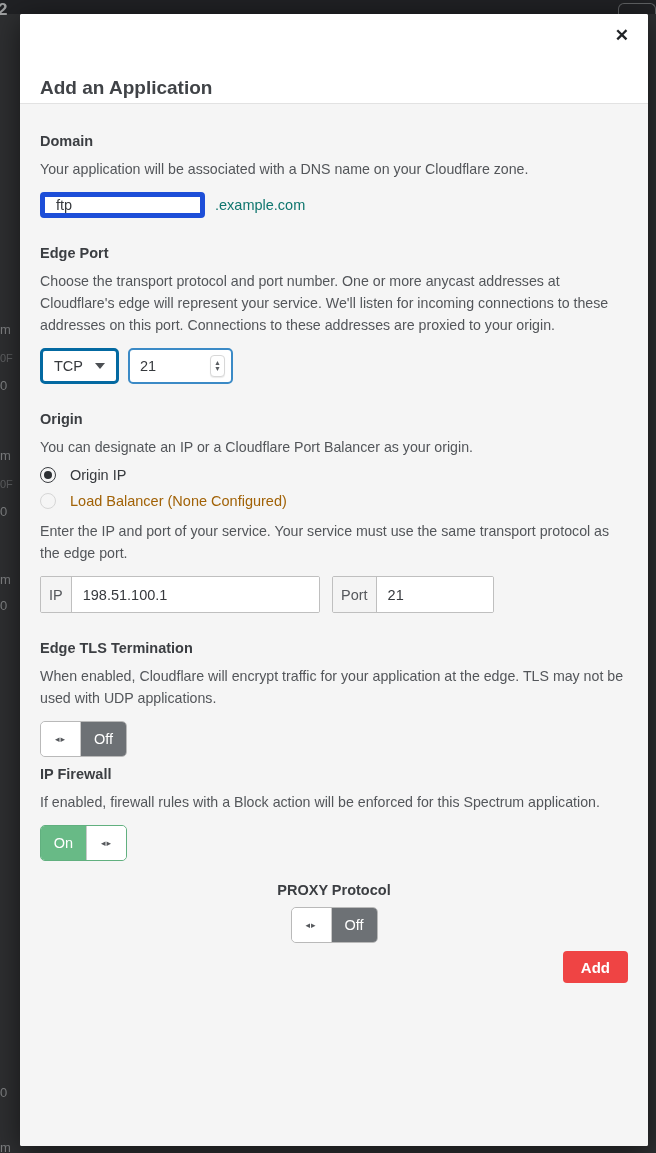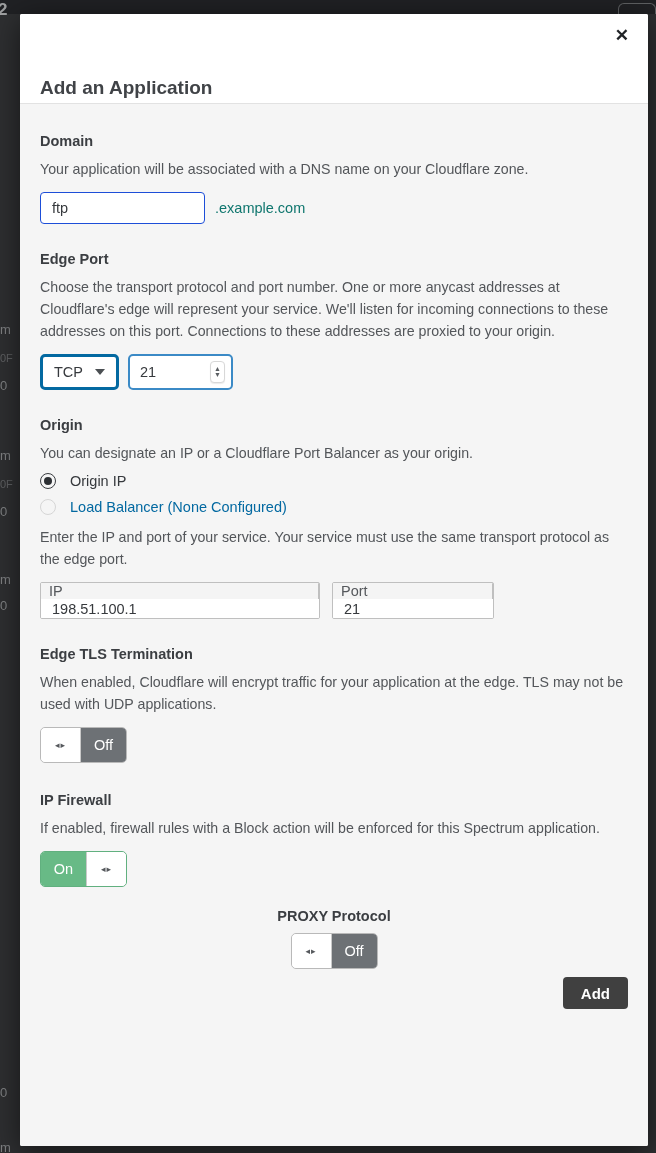--- a/index.html
+++ b/index.html
@@ -55,23 +55,23 @@
   }
 
   .section { margin-top:26px; }
   .section.first { margin-top:0; }
   .sec-heading { font-size:14.5px; font-weight:bold; color:#3b3e42; margin:0 0 8px 0; line-height:18px; }
   .sec-desc { font-size:14.2px; color:#53565a; line-height:22px; margin:0 0 12px 0; max-width:588px; }
 
   
   .row { display:flex; align-items:center; }
   .text-input {
-    height:20px; border:1px solid #1d4ed8; border-radius:4px; background:#fff;
+    height:20px; border:5px solid #1d4ed8; border-radius:4px; background:#fff;
     font-family:"Liberation Sans", sans-serif; font-size:14.5px; color:#36393d;
-    padding:15px 11px; outline:none;
+    padding:8px 11px; outline:none;
   }
   .domain-input { width:165px; }
   .domain-suffix { font-size:14.5px; color:#0f766e; margin-left:10px; }
 
   
   .select {
     width:79px; height:36px; border:3px solid #0369a1; border-radius:5px; background:#fff;
     display:flex; align-items:center; justify-content:space-between;
     padding:0 11px; cursor:pointer; margin-right:9px;
   }
@@ -95,26 +95,26 @@
 
   
   .radio-row { display:flex; align-items:center; height:26px; cursor:pointer; }
   .radio-circle {
     width:16px; height:16px; border-radius:50%; border:1.5px solid #3a3d41;
     display:flex; align-items:center; justify-content:center; flex:0 0 auto;
   }
   .radio-dot { width:8px; height:8px; border-radius:50%; background:#2c2f33; }
   .radio-label { font-size:14.5px; color:#36393d; margin-left:14px; }
   .radio-row.disabled .radio-circle { border-color:#d6d6d6; }
-  .radio-row.disabled .radio-label { color:#0369a1; }
+  .radio-row.disabled .radio-label { color:#a16207; }
   .ip-desc { margin-top:6px; }
 
   
   .prefix-group {
-    display:flex; height:37px; border:1px solid #bfbfbf; border-radius:2px; background:#fff; overflow:hidden;flex-direction:column;
+    display:flex; height:37px; border:1px solid #bfbfbf; border-radius:2px; background:#fff; overflow:hidden;
   }
   .prefix-label {
     background:#f4f4f4; border-right:1px solid #bfbfbf; color:#55585c;
     display:flex; align-items:center; padding:0 8px; font-size:14.5px; flex:0 0 auto;
   }
   .prefix-input {
     border:none; outline:none; font-family:"Liberation Sans", sans-serif;
     font-size:14.5px; color:#36393d; padding:0 11px; flex:1; min-width:0;
   }
   .ip-group { width:280px; margin-right:12px; }
@@ -133,21 +133,21 @@
   .toggle.off { border:1px solid #b9b9b9; }
   .toggle.off .seg-label { background:#6d7175; }
   .toggle.off .seg-handle { border-right:1px solid #c9c9c9; border-radius:4px 0 0 4px; }
   .toggle.on { border:1px solid #61b07f; }
   .toggle.on .seg-label { background:#68ba86; }
   .toggle.on .seg-handle { border-left:1px solid #c9c9c9; border-radius:0 4px 4px 0; }
 
   
   .footer-row { display:flex; justify-content:flex-end; margin-top:8px; }
   .add-button {
-    background:#404040; color:#fff; border:none; border-radius:4px;
+    background:#ef4444; color:#fff; border:none; border-radius:4px;
     font-family:"Liberation Sans", sans-serif; font-size:15px; font-weight:bold;
     padding:0 18px; height:32px; cursor:pointer;
   }
 </style>
 </head>
 <body>
 
 <div class="overlay-bar-top"></div>
 <span class="overlay-frag f0">2</span>
 <span class="overlay-frag f1">m</span>
@@ -229,21 +229,21 @@
       <h2 class="sec-heading">Edge TLS Termination</h2>
       <p class="sec-desc">When enabled, Cloudflare will encrypt traffic for your application at the edge. TLS may not be used with UDP applications.</p>
       <div class="toggle off">
         <span class="seg-handle">
           <span class="handle-glyph">◂▸</span>
         </span>
         <span class="seg-label">Off</span>
       </div>
     </div>
 
-    <div class="section" style="margin-top:28px;">
+    <div class="section" style="margin-top:8px;">
       <h2 class="sec-heading">IP Firewall</h2>
       <p class="sec-desc">If enabled, firewall rules with a Block action will be enforced for this Spectrum application.</p>
       <div class="toggle on">
         <span class="seg-label">On</span>
         <span class="seg-handle">
           <span class="handle-glyph">◂▸</span>
         </span>
       </div>
     </div>
 

